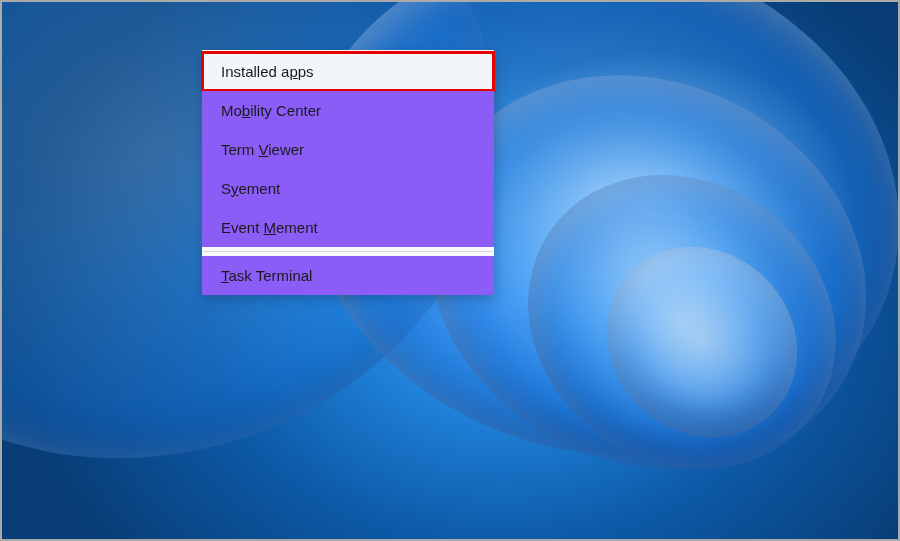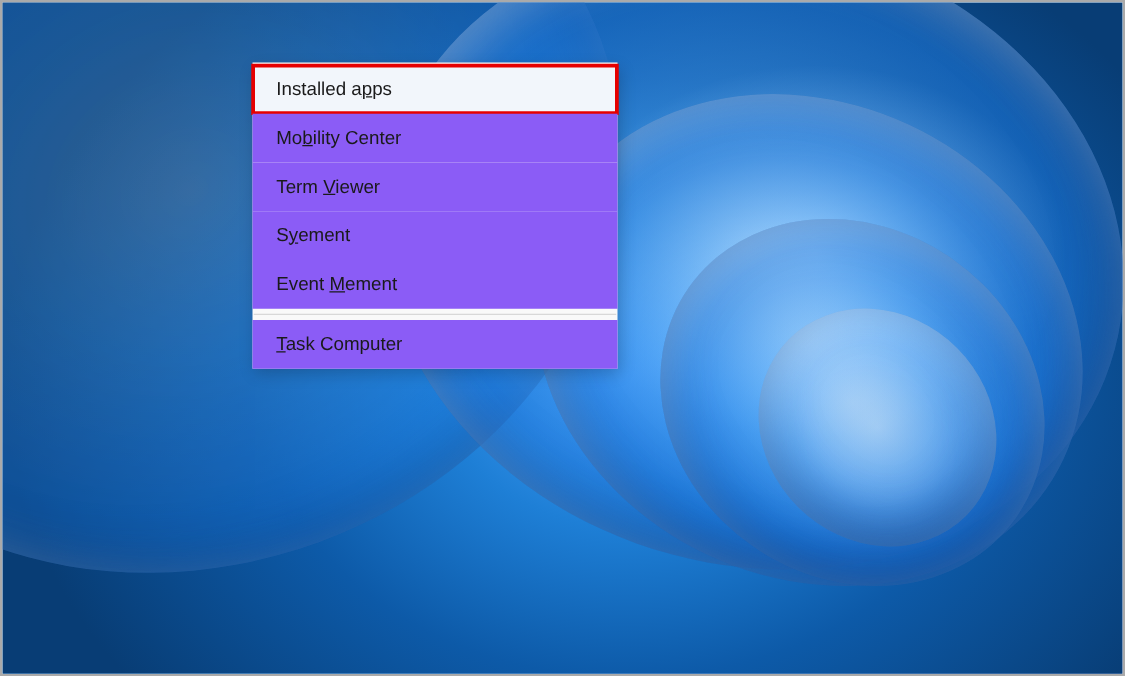--- a/index.html
+++ b/index.html
@@ -108,16 +108,16 @@
   </div>
 
 
 
 
 
 
   <div class="menu-divider"></div>
 
   <div class="menu-item">
-    <span><span></span><span class="uline">T</span><span>ask Computer</span></span>
+    <span><span></span><span class="uline">T</span><span>ask Terminal</span></span>
   </div>
 
 </div>
 
 </body></html>

